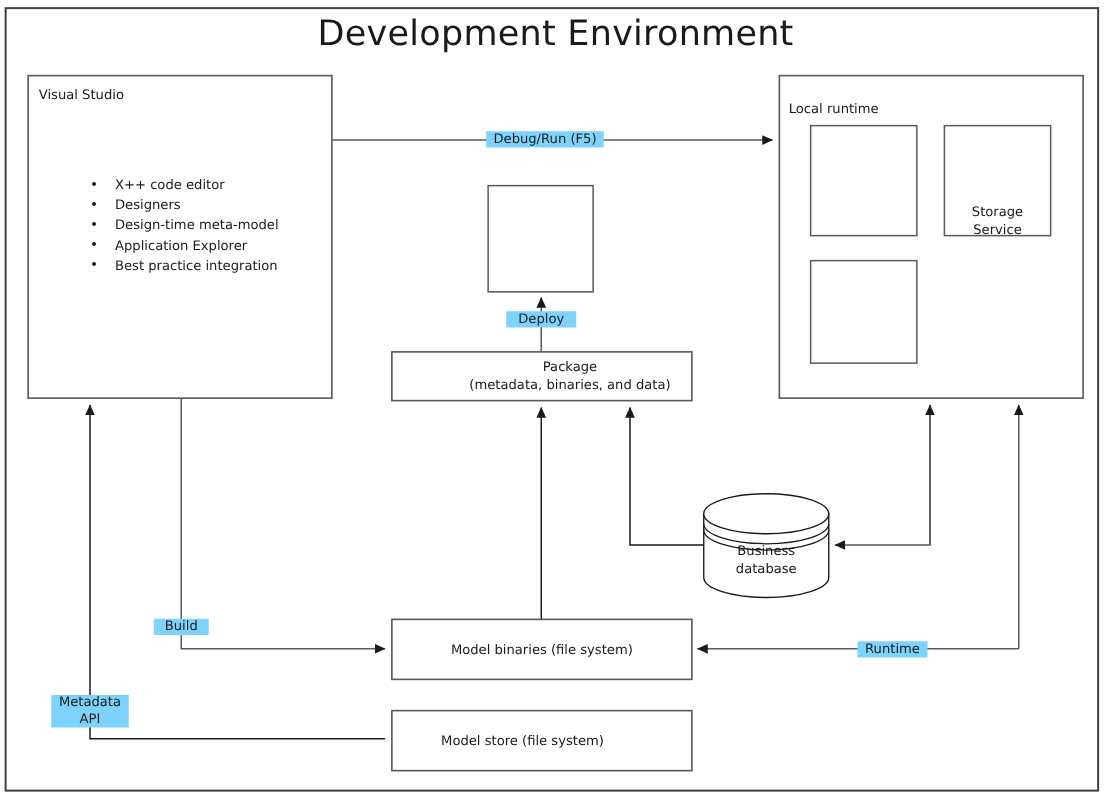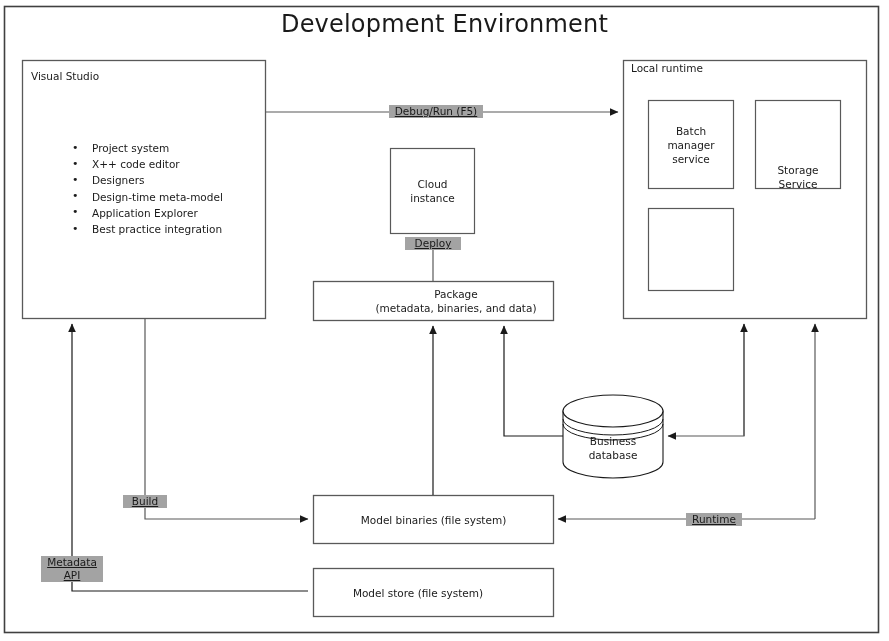--- a/index.html
+++ b/index.html
@@ -1,26 +1,26 @@
 <!DOCTYPE html>
 <html><head>
 <meta charset="utf-8">
 <style>
   html,body{margin:0;padding:0;background:#ffffff;}
   body{width:889px;height:641px;overflow:hidden;
        font-family:"DejaVu Sans","Liberation Sans",sans-serif;color:#000;}
   #stage{position:relative;width:889px;height:641px;background:#fff;}
   svg.layer{position:absolute;left:0;top:0;width:889px;height:641px;}
-  .lbl{position:absolute;background:#a3a3a3;color:#1a1a1a;font-size:10.5px;line-height:13px;
-       text-align:center;white-space:pre;text-decoration:underline;}
+  .lbl{position:absolute;background:#7dd3fc;color:#1a1a1a;font-size:10.5px;line-height:13px;
+       text-align:center;white-space:pre;}
   .boxlbl{position:absolute;display:flex;align-items:center;justify-content:center;
           text-align:center;font-size:10.5px;line-height:14px;color:#1a1a1a;}
   .cornerlbl{position:absolute;font-size:10.5px;color:#1a1a1a;}
   #title{position:absolute;left:0;top:10px;width:889px;text-align:center;
-         font-size:24px;font-weight:400;color:#1a1a1a;letter-spacing:.2px;}
+         font-size:28px;font-weight:400;color:#1a1a1a;letter-spacing:.2px;}
   #vs-bullets{position:absolute;left:60px;top:140px;width:200px;
               font-size:10.5px;line-height:16.2px;color:#1a1a1a;}
   #vs-bullets .bi{position:relative;padding-left:32px;}
   #vs-bullets .bi::before{content:"\2022";position:absolute;left:12px;top:-0.5px;font-size:11px;}
 </style>
 </head>
 <body>
 
 <div id="stage">
 
@@ -70,49 +70,43 @@
 
     <path d="M815,519 L558,519" fill="none" stroke="#595959" stroke-width="1.2" marker-end="url(#ah)"></path>
     <path d="M815,519 L815,324" fill="none" stroke="#595959" stroke-width="1.2" marker-end="url(#ah)"></path>
   </svg>
 
   <div id="title">Development Environment</div>
 
   <div class="cornerlbl" style="left:31px;top:70px;">Visual Studio</div>
 
   <div id="vs-bullets">
-    <div class="bi">Project system</div>
     <div class="bi">X++ code editor</div>
     <div class="bi">Designers</div>
     <div class="bi">Design-time meta-model</div>
     <div class="bi">Application Explorer</div>
     <div class="bi">Best practice integration</div>
   </div>
 
-  <div class="cornerlbl" style="left:631px;top:62px;">Local runtime</div>
+  <div class="cornerlbl" style="left:631px;top:81px;">Local runtime</div>
 
-  <div class="boxlbl" style="left: 648px; top: 100px; width: 86px; height: 89px; white-space: pre-line;">Batch
-manager
-service</div>
   <div class="boxlbl" style="left: 755px; top: 100px; width: 86px; height: 89px; white-space: pre-line; margin-top: 32px;">Storage
 Service</div>
 
-  <div class="boxlbl" style="left: 390px; top: 148px; width: 85px; height: 86px; white-space: pre-line;">Cloud
-instance</div>
 
   <div class="boxlbl" style="left: 313px; top: 281px; width: 286px; height: 40px; white-space: pre-line;">Package
 (metadata, binaries, and data)</div>
 
   <div class="boxlbl" style="left: 563px; top: 424px; width: 100px; height: 48px; white-space: pre-line;">Business
 database</div>
 
   <div class="boxlbl" style="left:313px;top:495px;width:241px;height:49px;text-align:center;">Model binaries (file system)</div>
 
   <div class="boxlbl" style="left:313px;top:568px;width:210px;height:49px;">Model store (file system)</div>
 
   <div class="lbl" style="left:389px;top:105px;width:90px;padding:0 2px;">Debug/Run (F5)</div>
-  <div class="lbl" style="left:405px;top:237px;width:56px;">Deploy</div>
+  <div class="lbl" style="left:405px;top:249px;width:56px;">Deploy</div>
   <div class="lbl" style="left:123px;top:495px;width:44px;">Build</div>
   <div class="lbl" style="left: 41px; top: 556px; width: 62px; white-space: pre-line;">Metadata
 API</div>
   <div class="lbl" style="left:686px;top:513px;width:56px;">Runtime</div>
 
 </div>
 
 </body></html>

